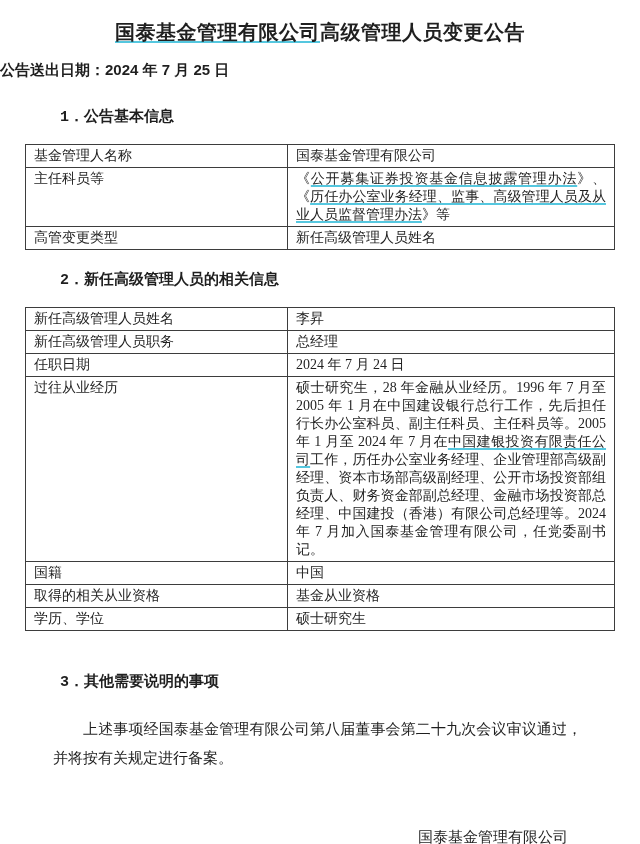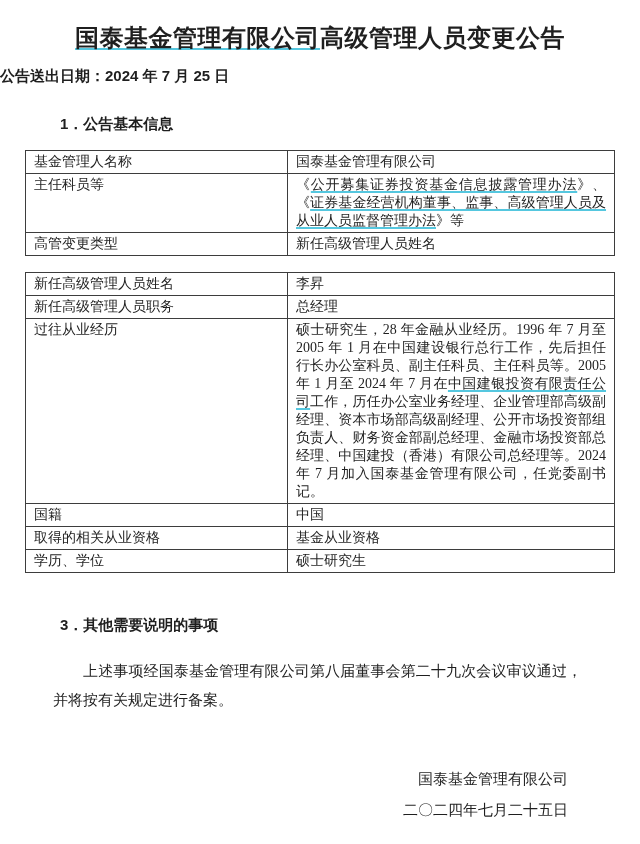--- a/index.html
+++ b/index.html
@@ -8,39 +8,39 @@
     width: 640px;
     height: 844px;
     margin: 0 auto;
     background: #ffffff;
     color: #1f1f1f;
     font-family: "Liberation Serif", "DejaVu Serif", serif;
     overflow: hidden;
   }
   
   .doc-title {
-    padding-top: 25px;
+    padding-top: 19px;
     text-align: center;
     font-family: "Liberation Sans", "DejaVu Sans", sans-serif;
     font-weight: 700;
-    font-size: 24px;
+    font-size: 20px;
     letter-spacing: 0.5px;
     line-height: 26px;
   }
   .date-line {
     margin-top: 15px;
     text-align: left;
     font-family: "Liberation Sans", "DejaVu Sans", sans-serif;
     font-weight: 700;
     font-size: 15px;
     line-height: 20px;
   }
   .section-heading {
     margin: 0 0 0 60px;
-    font-family: Liberation Sans, sans-serif;
+    font-family: Liberation Mono, monospace;
     font-weight: 700;
     font-size: 15px;
     line-height: 20px;
   }
   .sh-1 { margin-top: 28px; }
   .sh-2 { margin-top: 21px; }
   .sh-3 { margin-top: 42px; }
   
   table.info-table {
     width: 590px;
@@ -98,39 +98,44 @@
   <div class="section-heading sh-1">1．公告基本信息</div>
 
   <table class="info-table">
     <tbody>
       <tr>
         <td class="label-cell">基金管理人名称</td>
         <td class="value-cell">国泰基金管理有限公司</td>
       </tr>
       <tr>
         <td class="label-cell">主任科员等</td>
-        <td class="value-cell"><span>《</span><span class="doc-link">公开募集证券投资基金信息披露管理办法</span><span>》、《</span><span class="doc-link">证券基金经营机构董事、监事、高级管理人员及从业人员监督管理办法</span><span>》等</span></td>
+        <td class="value-cell"><span>《</span><span class="doc-link">公开募集证券投资基金信息披露管理办法</span><span>》、《</span><span class="doc-link">历任办公室业务经理、监事、高级管理人员及从业人员监督管理办法</span><span>》等</span></td>
       </tr>
       <tr>
         <td class="label-cell">高管变更类型</td>
         <td class="value-cell">新任高级管理人员姓名</td>
       </tr>
     </tbody>
   </table>
 
+  <div class="section-heading sh-2">2．新任高级管理人员的相关信息</div>
 
   <table class="info-table">
     <tbody>
       <tr>
         <td class="label-cell">新任高级管理人员姓名</td>
         <td class="value-cell">李昇</td>
       </tr>
       <tr>
         <td class="label-cell">新任高级管理人员职务</td>
         <td class="value-cell">总经理</td>
+      </tr>
+      <tr>
+        <td class="label-cell">任职日期</td>
+        <td class="value-cell">2024 年 7 月 24 日</td>
       </tr>
       <tr>
         <td class="label-cell">过往从业经历</td>
         <td class="value-cell"><span>硕士研究生，28 年金融从业经历。1996 年 7 月至 2005 年 1 月在中国建设银行总行工作，先后担任行长办公室科员、副主任科员、主任科员等。2005 年 1 月至 2024 年 7 月在</span><span class="doc-link">中国建银投资有限责任公司</span><span>工作，历任办公室业务经理、企业管理部高级副经理、资本市场部高级副经理、公开市场投资部组负责人、财务资金部副总经理、金融市场投资部总经理、中国建投（香港）有限公司总经理等。2024 年 7 月加入国泰基金管理有限公司，任党委副书记。</span></td>
       </tr>
       <tr>
         <td class="label-cell">国籍</td>
         <td class="value-cell">中国</td>
       </tr>
       <tr>

